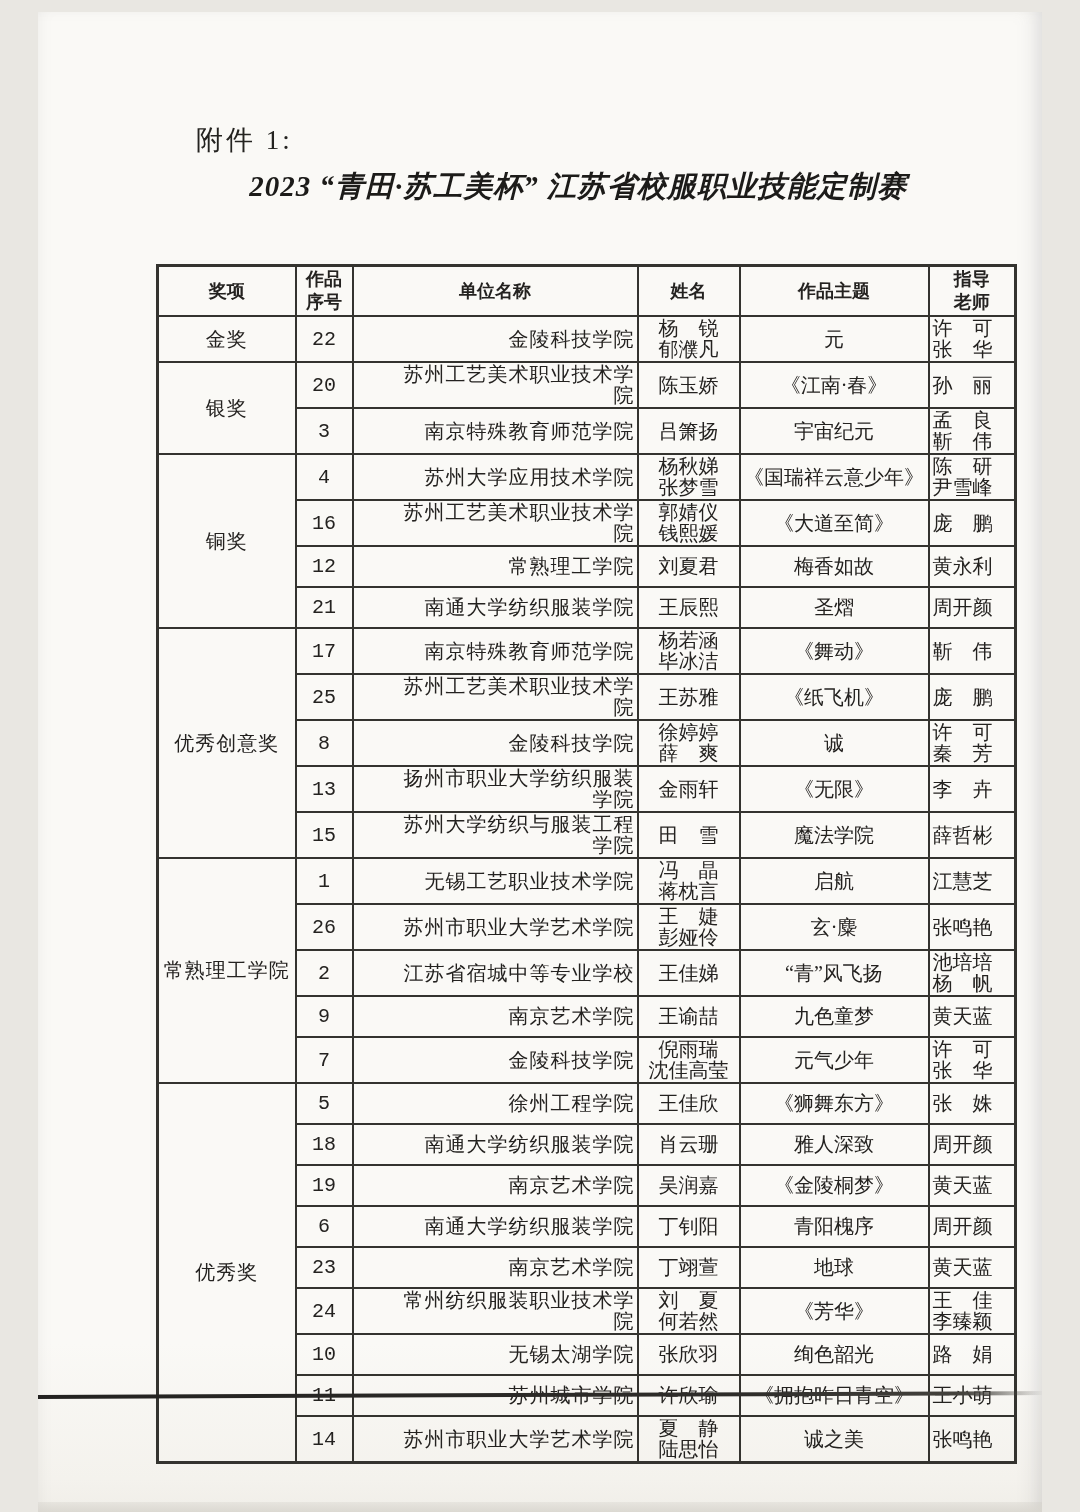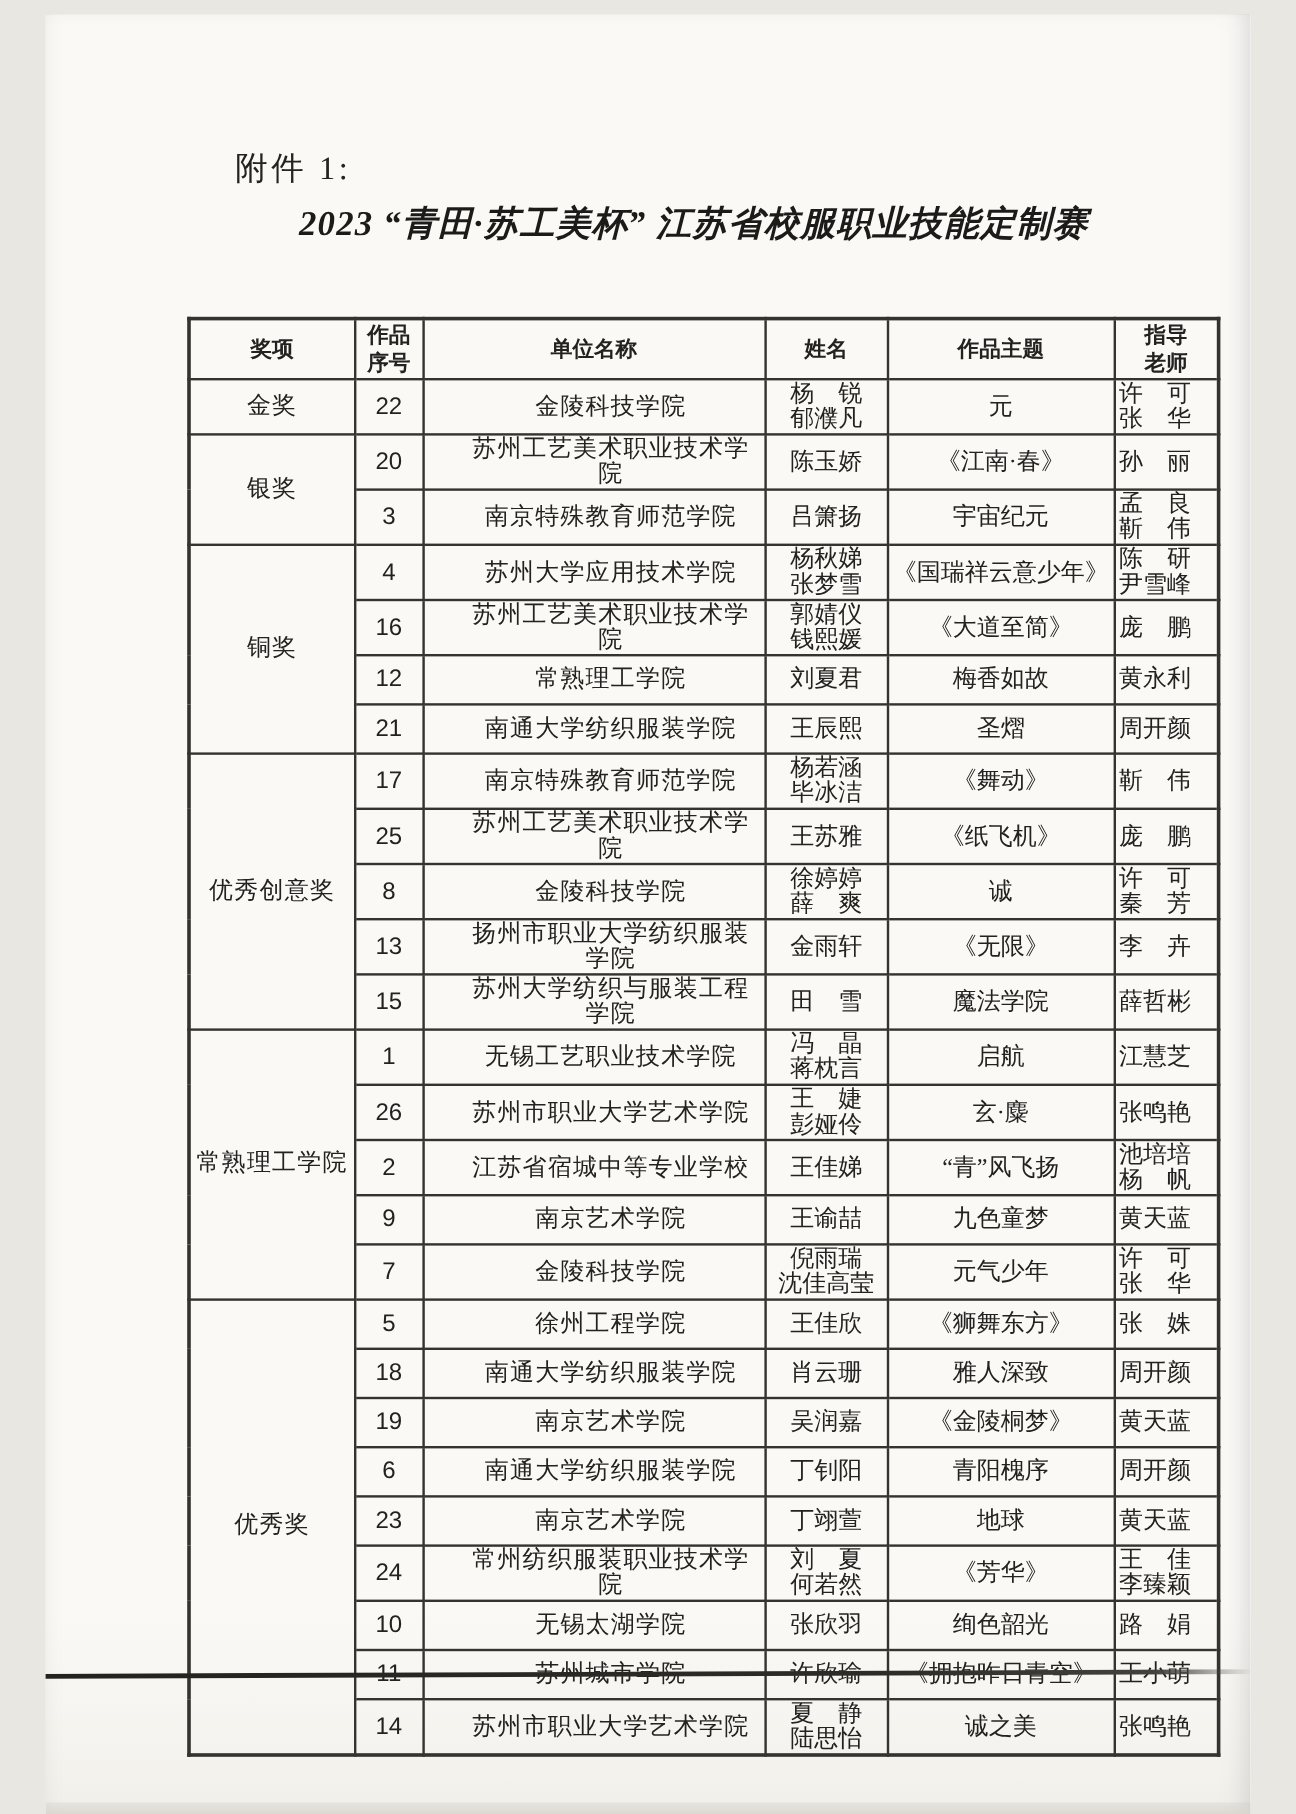--- a/index.html
+++ b/index.html
@@ -44,24 +44,24 @@
     vertical-align: middle;
     font-size: 20px;
     line-height: 21px;
     padding: 1px 2px;
     color: #242220;
     overflow: hidden;
   }
   .awards-table thead tr { height: 49px; }
   .awards-table tbody tr { height: 41px; }
   .awards-table th { font-weight: bold; font-size: 18px; line-height: 23px; }
-  .awards-table td.unit { text-align: center; padding-left: 30px; letter-spacing: 1px; }
+  .awards-table td.unit { text-align: right; padding-left: 30px; letter-spacing: 1px; }
   .awards-table td.teacher { text-align: left; padding-left: 3px; padding-right: 4px; }
-  .awards-table td.award { letter-spacing: 1px; font-family: Liberation Mono, monospace; }
-  .awards-table td.no { font-family: Liberation Sans, sans-serif; }
+  .awards-table td.award { letter-spacing: 1px; }
+  .awards-table td.no { font-family: Liberation Mono, monospace; }
 
   
   .scan-line-bottom {
     position: absolute;
     left: -4px;
     top: 1381px;
     width: 1010px;
     height: 4px;
     background: linear-gradient(90deg, #232220 0%, #2e2c29 70%, #44423d 92%, rgba(68,66,61,0) 100%);
     transform: rotate(-0.22deg);

